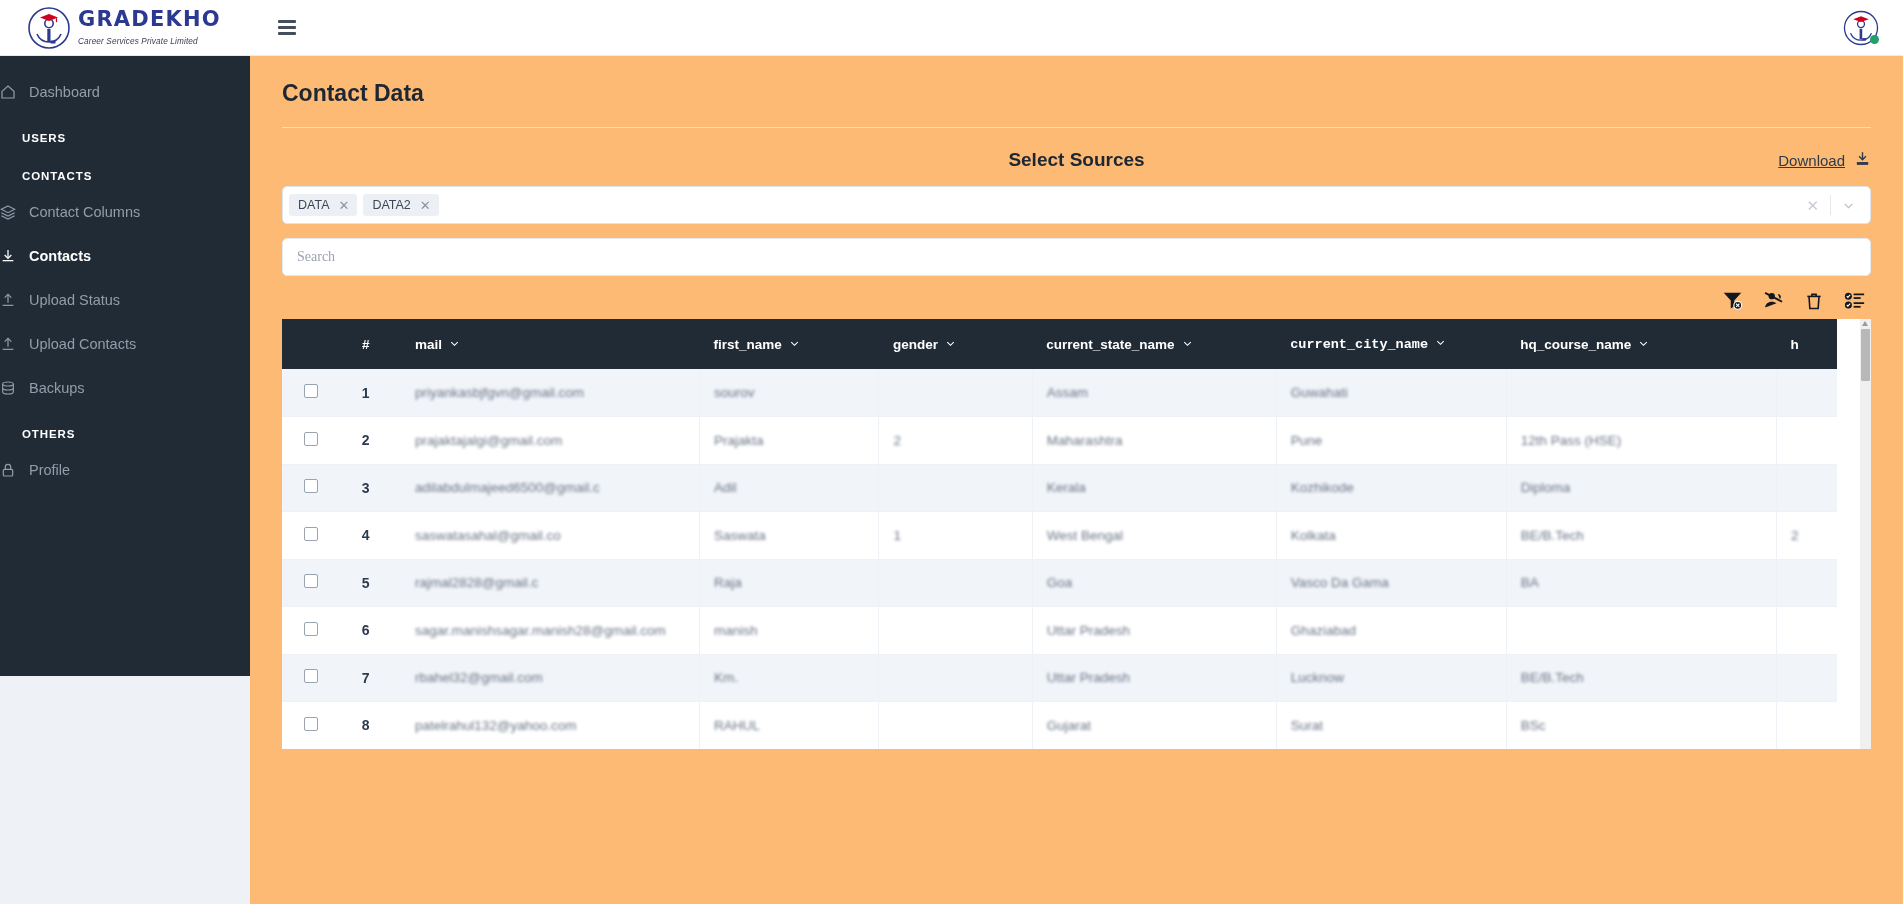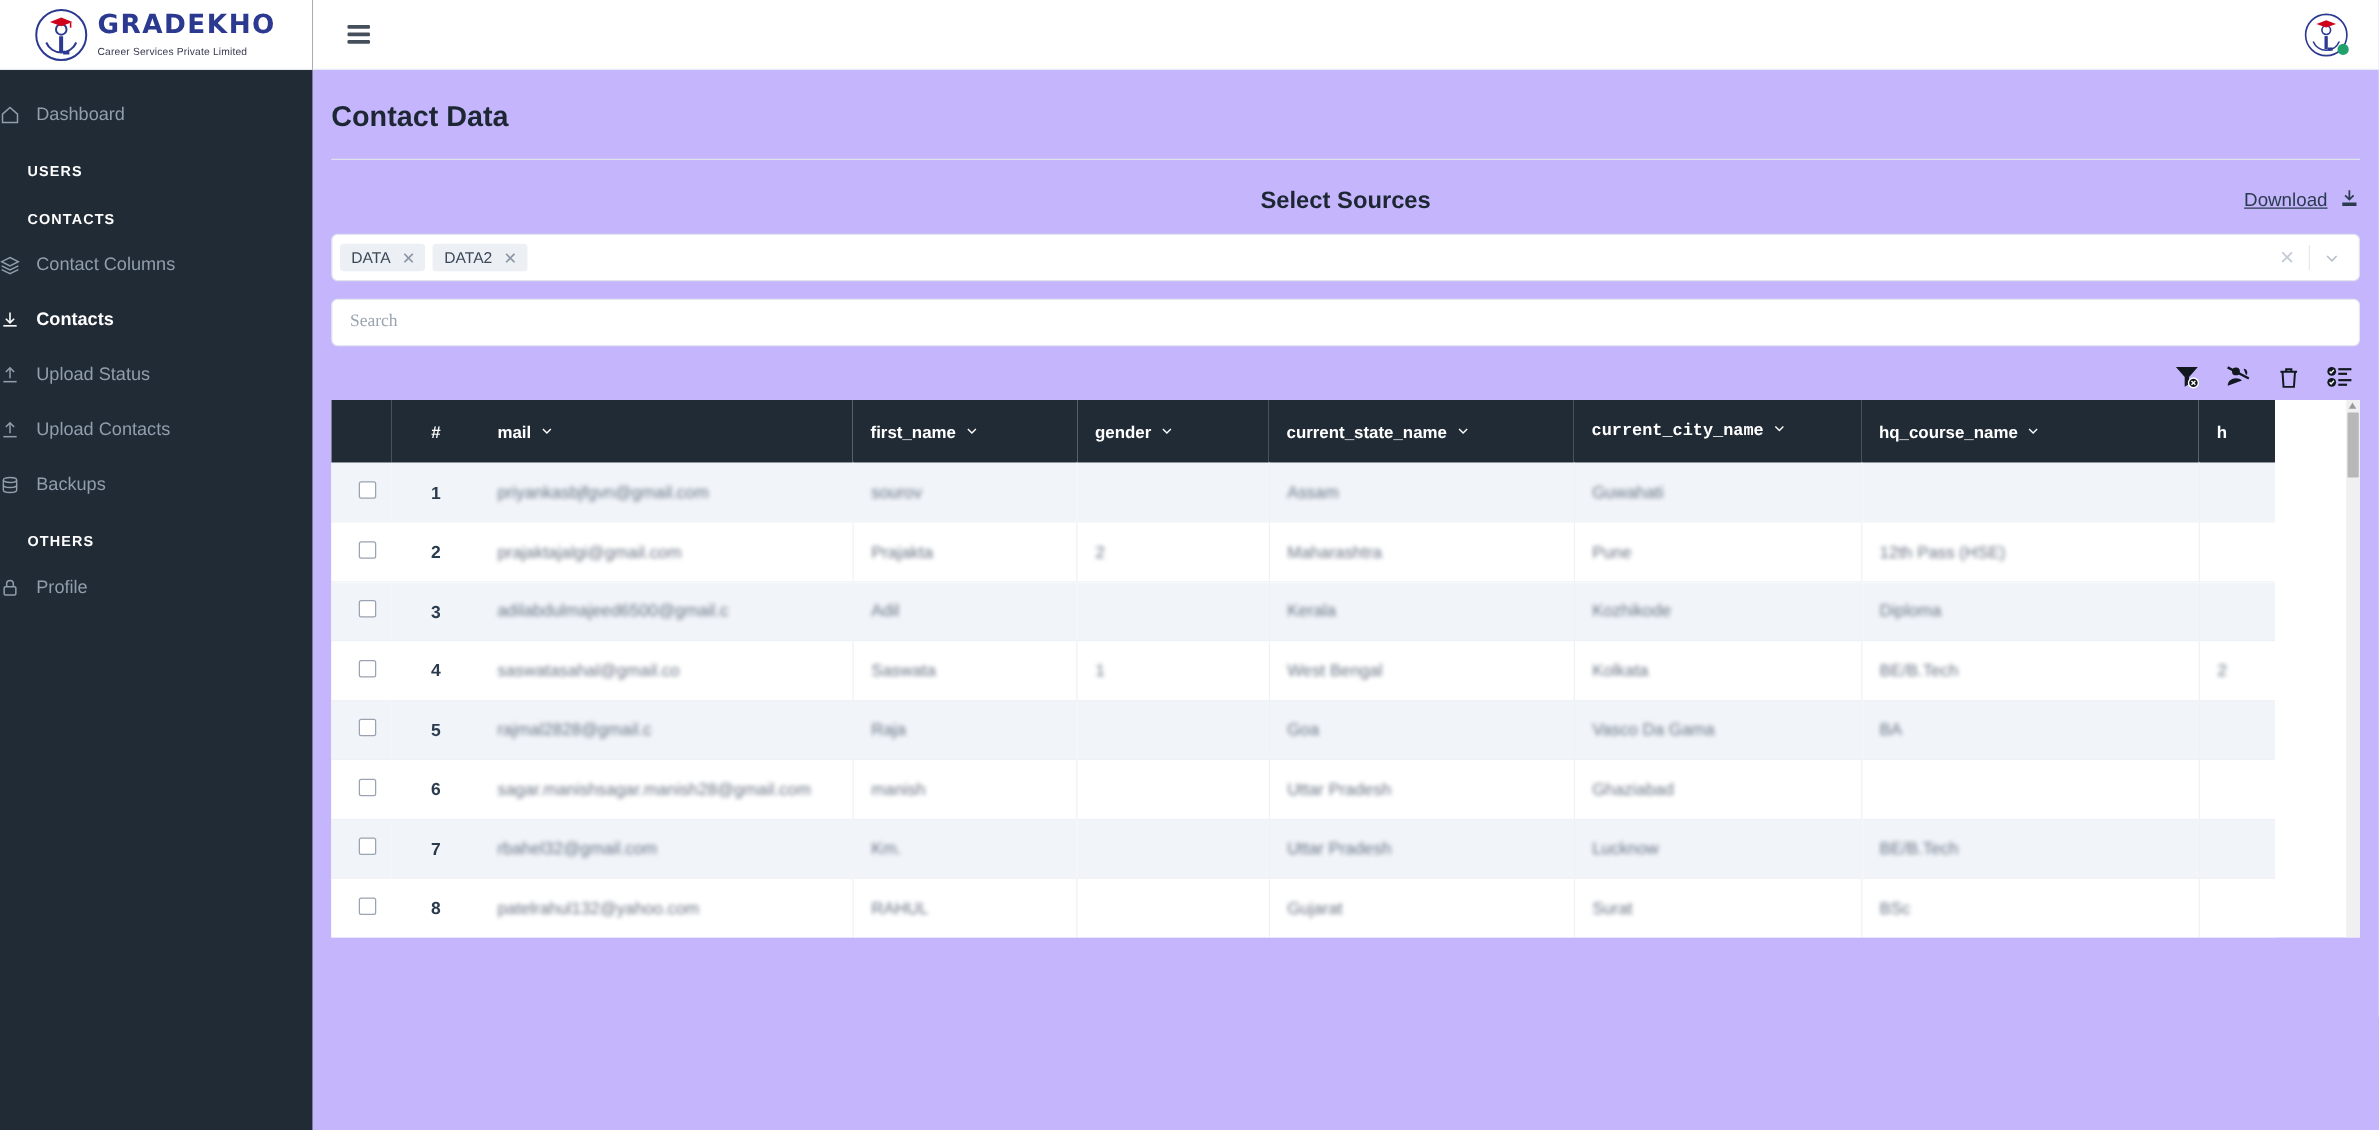--- a/index.html
+++ b/index.html
@@ -13,41 +13,41 @@
     -webkit-font-smoothing: antialiased;
   }
 
   .app { display: flex; width: 1903px; height: 904px; }
 
   
   .sidebar {
     width: 250px;
     flex: 0 0 250px;
     background: #212b36;
-    height: 904px;
+    height: 676px;
     overflow: hidden;
     position: relative;
   }
   .logo-wrap {
     height: 56px;
     background: #ffffff;
     display: flex;
     align-items: center;
     padding-left: 26px;
     border-bottom: 1px solid #e6e9ef;
   }
   .logo-mark { width: 46px; height: 46px; flex: 0 0 46px; }
   .logo-text { margin-left: 6px; line-height: 1; }
   .logo-title {
     font-size: 21px; font-weight: bold; letter-spacing: 1.2px;
     color: #2b3990; font-family: "DejaVu Sans", sans-serif;
   }
   .logo-sub {
     font-size: 8.2px; color: #3a3a52; letter-spacing: 0.15px;
-    margin-top: 8px; white-space: nowrap;
+    margin-top: 8px; white-space: nowrap; font-style: italic;
   }
 
   .nav { padding-top: 14px; }
   .nav-item {
     display: flex; align-items: center;
     height: 44px; 
     color: #919eab; font-size: 14.5px;
     cursor: pointer; text-decoration: none;
   }
   .nav-item .ic { width: 22px; flex: 0 0 22px; display:flex; align-items:center; }
@@ -75,21 +75,21 @@
     border-radius: 1px; margin: 3.5px 0;
   }
   .avatar { position: relative; width: 40px; height: 40px; cursor: pointer; }
   .avatar svg { width: 40px; height: 40px; }
   .avatar .dot {
     position: absolute; right: 2px; bottom: 4px;
     width: 9px; height: 9px; border-radius: 50%;
     background: #22a06b;
   }
 
-  .content { flex: 1; background: #c4b5fd; padding: 0 15px; overflow: hidden; }
+  .content { flex: 1; background: #fdba74; padding: 0 32px; overflow: hidden; }
 
   .page-title { font-size: 23px; font-weight: bold; padding: 24px 0 20px 0; color: #1d2733; }
   .divider { height: 1px; background: #dde3ec; }
 
   .sources-row {
     display: flex; align-items: center; justify-content: space-between;
     padding: 22px 0 12px 0; position: relative;
   }
   .sources-title {
     position: absolute; left: 0; right: 0; text-align: center;

